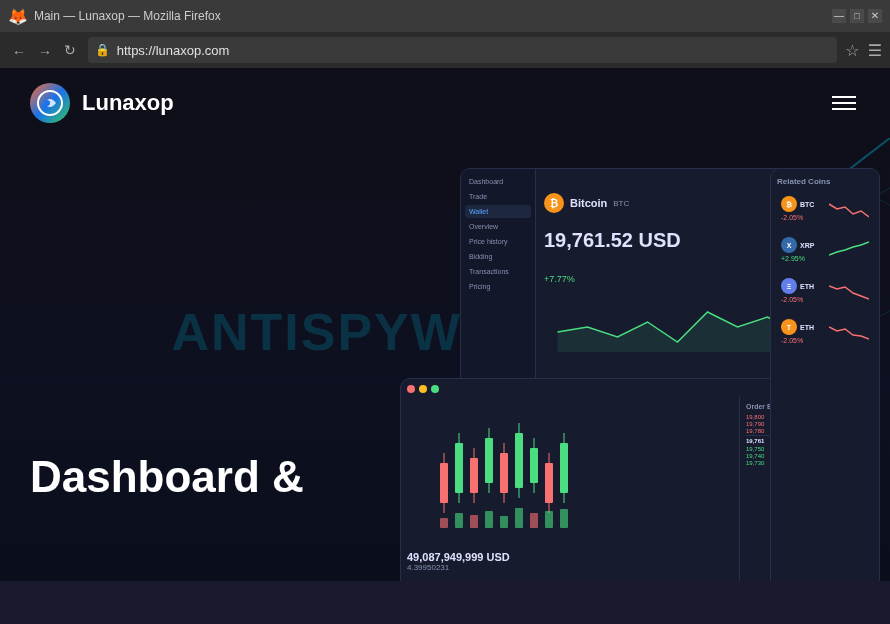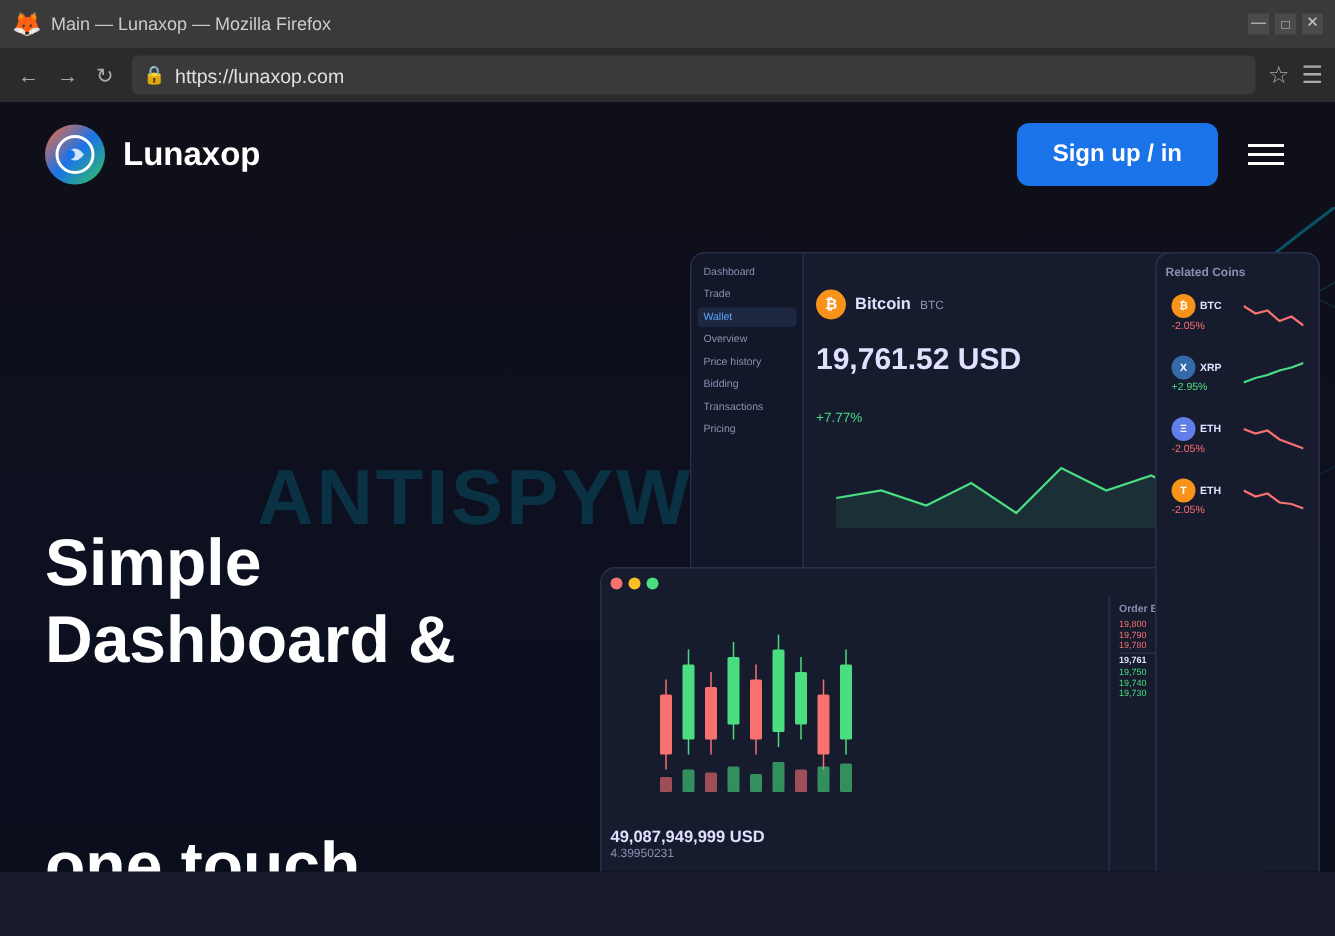--- a/index.html
+++ b/index.html
@@ -133,46 +133,44 @@
       <div class="logo-icon">
         <svg viewBox="0 0 28 28" xmlns="http://www.w3.org/2000/svg">
           <circle cx="14" cy="14" r="12" fill="none" stroke="#fff" stroke-width="2"></circle>
           <path d="M8 14 Q14 6 20 14 Q14 22 8 14Z" fill="#fff" opacity="0.8"></path>
           <circle cx="11" cy="14" r="3" fill="#1a73e8"></circle>
         </svg>
       </div>
       <span class="logo-text">Lunaxop</span>
     </div>
     <div class="nav-right">
-      <button class="signup-btn">Sign up / in</button>
       <button class="hamburger-btn">
         <span class="hamburger-line"></span>
         <span class="hamburger-line"></span>
         <span class="hamburger-line"></span>
       </button>
     </div>
   </nav>
 
   <div class="hero">
 
     <svg class="hero-decoration" viewBox="0 0 600 300" xmlns="http://www.w3.org/2000/svg">
       <path d="M600 0 Q400 150 300 300" stroke="#00b4d8" stroke-width="2" fill="none" opacity="0.4"></path>
       <path d="M600 50 Q380 180 250 300" stroke="#00b4d8" stroke-width="1" fill="none" opacity="0.2"></path>
       <ellipse cx="480" cy="120" rx="160" ry="80" fill="none" stroke="#00b4d8" stroke-width="1" opacity="0.15"></ellipse>
     </svg>
 
     <div class="watermark">ANTISPYWARE.COM</div>
 
     <div class="hero-text">
       <div class="hero-headline">
-        <span>Simple</span><br>
+        <br>
         <span>Dashboard &amp;</span><br>
         <br>
         <br>
-        <span>one touch</span>
       </div>
     </div>
 
     <div class="dashboard-preview">
 
       <div class="dash-main">
         <div class="dash-dots">
           <span class="dot dot-red"></span>
           <span class="dot dot-yellow"></span>
           <span class="dot dot-green"></span>

